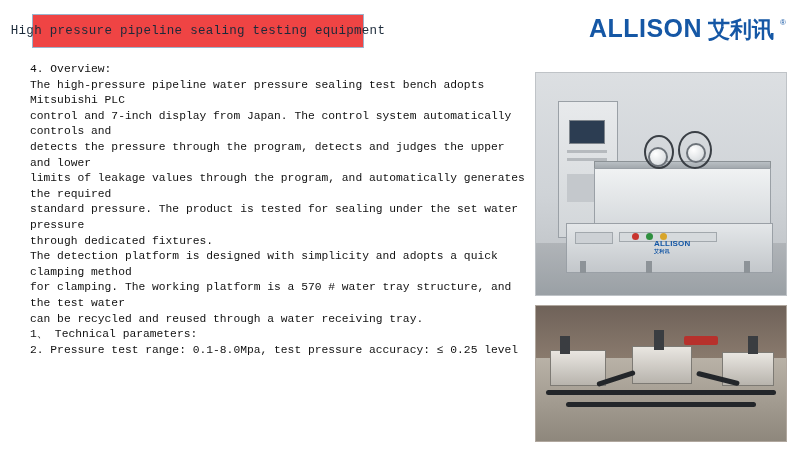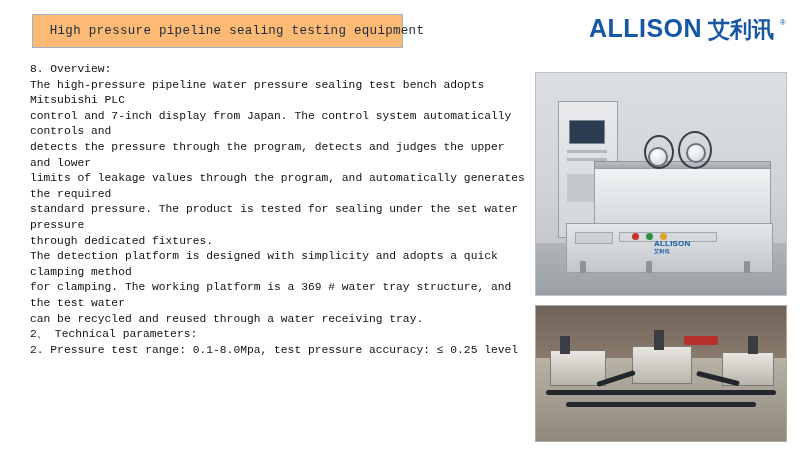--- a/index.html
+++ b/index.html
@@ -21,26 +21,25 @@
     left: 0; top: 0;
     width: 800px;
     height: 58px;
   }
   .title-box {
     position: absolute;
     left: 32px;
     top: 14px;
     width: 330px;
     height: 32px;
-    background: #fdba74;
+    background: #ef4444;
     border: 1px solid #9bb4cc;
     display: flex;
     align-items: center;
     justify-content: center;
-    padding-left: 39px;
   }
   .title-box .title-text {
     font-family: "Liberation Mono", monospace;
     font-size: 12.5px;
     color: #1b2a3a;
     letter-spacing: 0.3px;
     white-space: nowrap;
   }
   .brand {
     position: absolute;
@@ -199,31 +198,31 @@
     <span class="title-text">High pressure pipeline sealing testing equipment</span>
   </div>
   <div class="brand">
     <span class="brand-latin">ALLISON</span>
     <span class="brand-cjk">艾利讯</span>
     <span class="brand-reg">®</span>
   </div>
 </div>
 
 <div class="content">
-  <p>8. Overview:</p>
+  <p>4. Overview:</p>
   <p>The high-pressure pipeline water pressure sealing test bench adopts Mitsubishi PLC
 control and 7-inch display from Japan. The control system automatically controls and
 detects the pressure through the program, detects and judges the upper and lower
 limits of leakage values through the program, and automatically generates the required
 standard pressure. The product is tested for sealing under the set water pressure
 through dedicated fixtures.</p>
   <p>The detection platform is designed with simplicity and adopts a quick clamping method
-for clamping. The working platform is a 369 # water tray structure, and the test water
+for clamping. The working platform is a 570 # water tray structure, and the test water
 can be recycled and reused through a water receiving tray.</p>
-  <p>2、 Technical parameters:</p>
+  <p>1、 Technical parameters:</p>
   <p>2. Pressure test range: 0.1-8.0Mpa, test pressure accuracy: ≤ 0.25 level</p>
 
 </div>
 
 <div class="photo-top">
   <div class="bgwall"></div>
   <div class="floor"></div>
 
   <div class="cabinet">
     <div class="cab-screen"></div>

